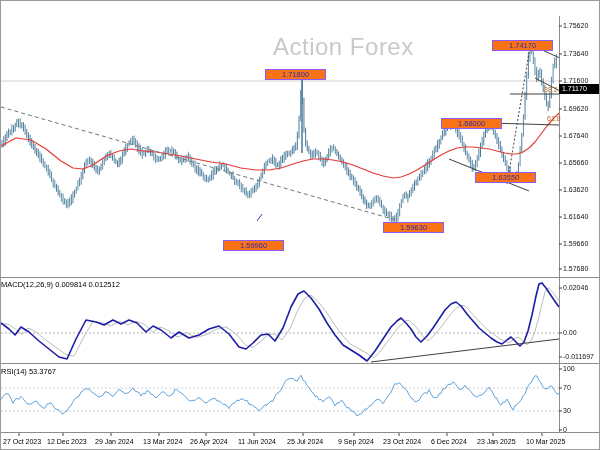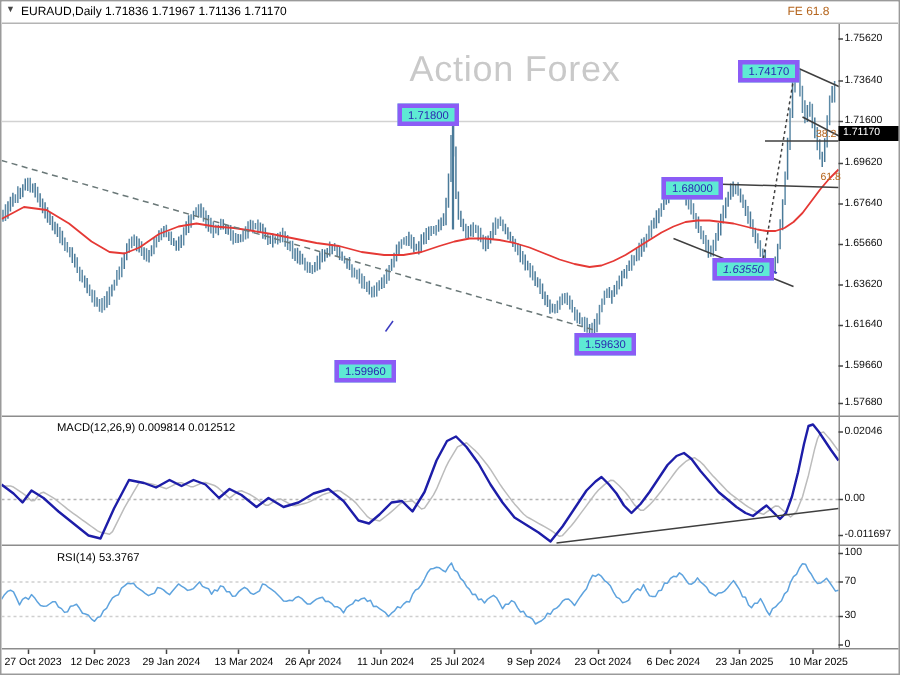--- a/index.html
+++ b/index.html
@@ -6,40 +6,35 @@
   .screen{position:relative;width:600px;height:450px;background:#fff;
     font-family:"Liberation Sans",sans-serif;border:1px solid #9a9a9a;box-sizing:border-box;overflow:hidden;}
   .titlebar{position:absolute;left:0;top:0;width:100%;height:14px;background:#fff;
     border-bottom:1px solid #b4b4b4;font-size:8px;color:#000;z-index:5;}
   .tri{position:absolute;left:3px;top:3px;font-size:6px;color:#444;cursor:pointer;}
   .sym{position:absolute;left:13px;top:2px;white-space:nowrap;}
   .fe{position:absolute;left:524px;top:2px;color:#b5651d;white-space:nowrap;}
   .wm{position:absolute;left:272px;top:32px;font-size:24px;letter-spacing:.5px;color:#c9c9c9;z-index:1;}
   svg.chart{position:absolute;left:0;top:0;z-index:2;}
   #overlays{position:absolute;left:0;top:0;width:600px;height:450px;z-index:3;pointer-events:none;}
-  .ann{position:absolute;border:3px solid #8b5cf6;background:#5eead4;color:#2b2bb0;
-    font-size:7.5px;line-height:9px;padding:0 4px;white-space:nowrap;pointer-events:auto;}
+  .ann{position:absolute;border:1px solid #8b5cf6;background:#f97316;color:#2b2bb0;
+    font-size:7.5px;line-height:9px;padding:0 16px;white-space:nowrap;pointer-events:auto;}
   .fib{position:absolute;color:#b5651d;font-size:7px;line-height:8px;white-space:nowrap;}
   .ax{position:absolute;left:562px;font-size:7px;line-height:8px;color:#111;white-space:nowrap;}
   .dt{position:absolute;top:437px;font-size:7px;color:#000;white-space:nowrap;}
   .cp{position:absolute;left:558px;width:41px;height:10px;background:#000;color:#fff;
     font-size:7px;line-height:10px;padding-left:3px;box-sizing:border-box;}
-  .hdr{position:absolute;left:10px;font-size:7.5px;color:#000;z-index:4;white-space:nowrap;padding-left:27px;}
+  .hdr{position:absolute;left:0;font-size:7.5px;color:#000;z-index:4;white-space:nowrap;}
   #macdHdr{top:279px;}
   #rsiHdr{top:366px;}
 </style>
 </head>
 <body>
 
 <div class="screen">
-  <div class="titlebar">
-    <span class="tri">▼</span>
-    <span class="sym">EURAUD,Daily 1.71836 1.71967 1.71136 1.71170</span>
-    <span class="fe">FE 61.8</span>
-  </div>
 
   <div class="wm">Action Forex</div>
 
   <svg class="chart" id="chart" width="600" height="450">
       <line x1="0" y1="80" x2="558" y2="80" stroke="#d2d2d2" stroke-width="1"></line>
       <line x1="1" y1="138.85530380498165" x2="1" y2="146.84742676068444" stroke="#5d8aa6" stroke-width="1"></line>
       <line x1="2.65" y1="135.18017835217768" x2="2.65" y2="146.2976489745605" stroke="#5d8aa6" stroke-width="1"></line>
       <line x1="4.3" y1="133.18537257052742" x2="4.3" y2="144.83864308506418" stroke="#4a7a99" stroke-width="1"></line>
       <line x1="5.949999999999999" y1="130.16919402973224" x2="5.949999999999999" y2="139.9637183955748" stroke="#4a7a99" stroke-width="1"></line>
       <line x1="7.6" y1="127.54533957200371" x2="7.6" y2="136.8666193820008" stroke="#4a7a99" stroke-width="1"></line>

